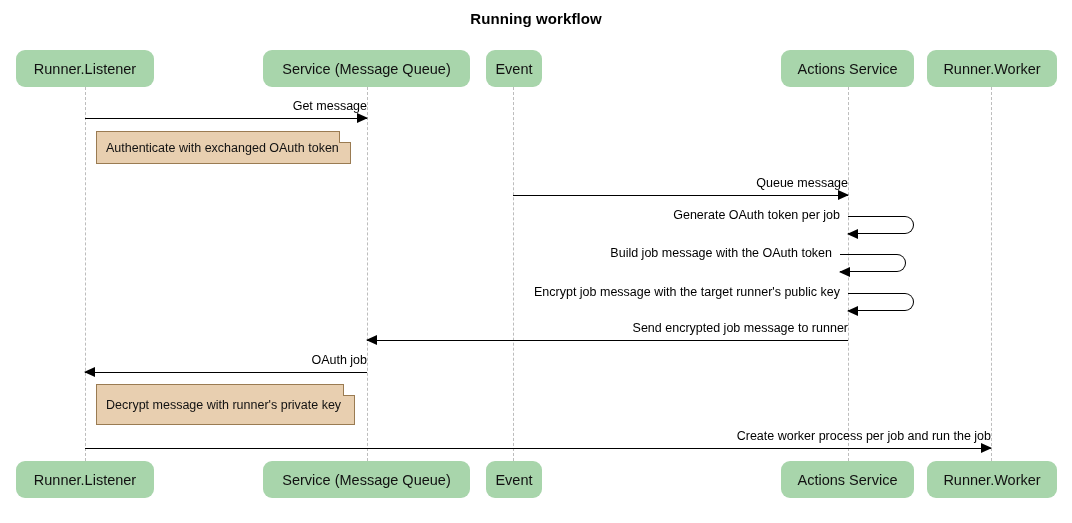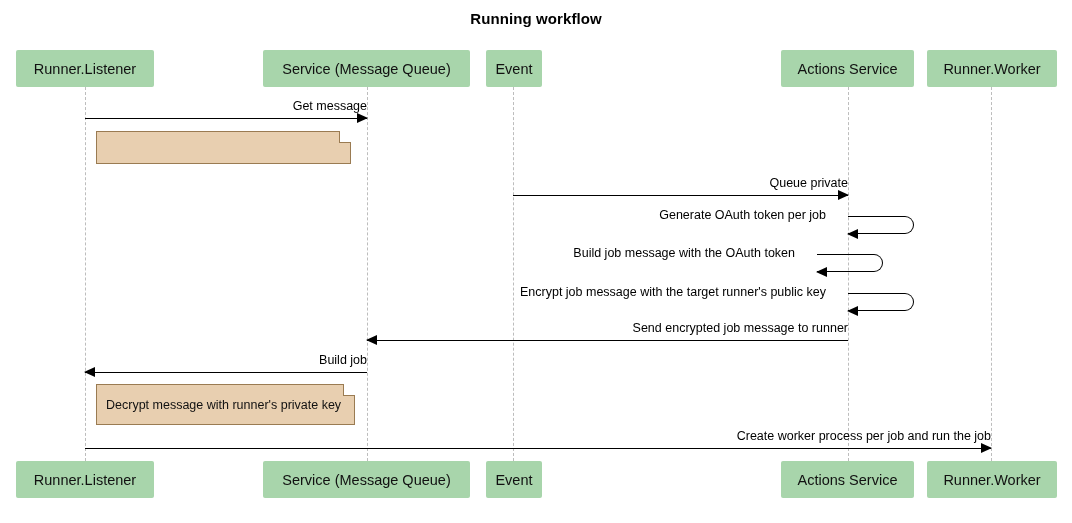--- a/index.html
+++ b/index.html
@@ -27,21 +27,21 @@
   .lifeline{
     position:absolute;
     width:0;
     border-left:1px dashed #bdbdbd;
   }
 
   
   .participant{
     position:absolute;
     height:37px;
-    border-radius:2px;
+    border-radius:9px;
     background:#a8d5ab;
     display:flex;
     align-items:center;
     justify-content:center;
     box-sizing:border-box;
     font-size:14.5px;
     color:#111;
     white-space:nowrap;
     padding:0 12px;
   }
@@ -87,21 +87,21 @@
     position:absolute;
     left:-1px;
     width:0;height:0;
     border-top:5.2px solid transparent;
     border-bottom:5.2px solid transparent;
     border-right:11px solid #000;
   }
   .selfmsg .label{
     position:absolute;
     right:100%;
-    margin-right:22px;
+    margin-right:8px;
     top:-8px;
     font-size:12.5px;
     white-space:nowrap;
     text-align:left;
     color:#000;
   }
 
   
   .note{
     position:absolute;
@@ -174,58 +174,59 @@
     </div>
   <div id="messages">
       <div class="msg right" style="left: 85px; width: 282px; top: 118px;">
         <div class="line"></div>
         <div class="head"></div>
         <div class="label">Get message</div>
       </div>
       <div class="msg right" style="left: 513px; width: 335px; top: 195px;">
         <div class="line"></div>
         <div class="head"></div>
-        <div class="label">Queue private</div>
+        <div class="label">Queue message</div>
       </div>
       <div class="msg left" style="left: 367px; width: 481px; top: 340px;">
         <div class="line"></div>
         <div class="head"></div>
         <div class="label">Send encrypted job message to runner</div>
       </div>
       <div class="msg left" style="left: 85px; width: 282px; top: 372px;">
         <div class="line"></div>
         <div class="head"></div>
-        <div class="label">Build job</div>
+        <div class="label">OAuth job</div>
       </div>
       <div class="msg right" style="left: 85px; width: 906px; top: 448px;">
         <div class="line"></div>
         <div class="head"></div>
         <div class="label">Create worker process per job and run the job</div>
       </div>
     </div>
   <div id="selfmessages">
       <div class="selfmsg" style="left: 848px; top: 216px; width: 66px; height: 18px;">
         <div class="loop" style="width: 66px; height: 18px;"></div>
         <div class="head" style="top: 12.8px;"></div>
         <div class="label">Generate OAuth token per job</div>
       </div>
-      <div class="selfmsg" style="left: 817px; top: 254px; width: 44px; height: 18px; border-radius: 9px;">
+      <div class="selfmsg" style="left: 840px; top: 254px; width: 44px; height: 18px; border-radius: 9px;">
         <div class="loop" style="width: 66px; height: 18px;"></div>
         <div class="head" style="top: 12.8px;"></div>
         <div class="label">Build job message with the OAuth token</div>
       </div>
       <div class="selfmsg" style="left: 848px; top: 293px; width: 66px; height: 25px;">
         <div class="loop" style="width: 66px; height: 18px;"></div>
         <div class="head" style="top: 12.8px;"></div>
         <div class="label">Encrypt job message with the target runner's public key</div>
       </div>
     </div>
   <div id="notes">
       <div class="note" style="left: 96px; top: 131px; width: 255px; height: 33px; background: rgb(232, 207, 176); border-color: rgb(154, 123, 82);">
         <div class="fold" style="border-color: rgb(154, 123, 82);"></div>
+        <span>Authenticate with exchanged OAuth token</span>
       </div>
       <div class="note" style="left: 96px; top: 384px; width: 259px; height: 41px; background: rgb(232, 207, 176); border-color: rgb(154, 123, 82);">
         <div class="fold" style="border-color: rgb(154, 123, 82);"></div>
         <span>Decrypt message with runner's private key</span>
       </div>
     </div>
 
 </div>
 
 </body></html>

